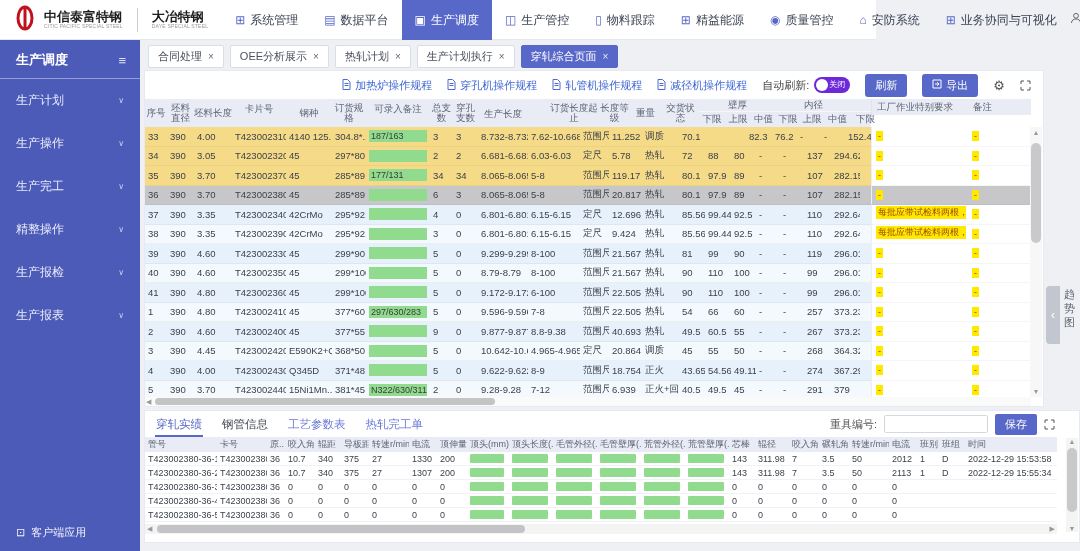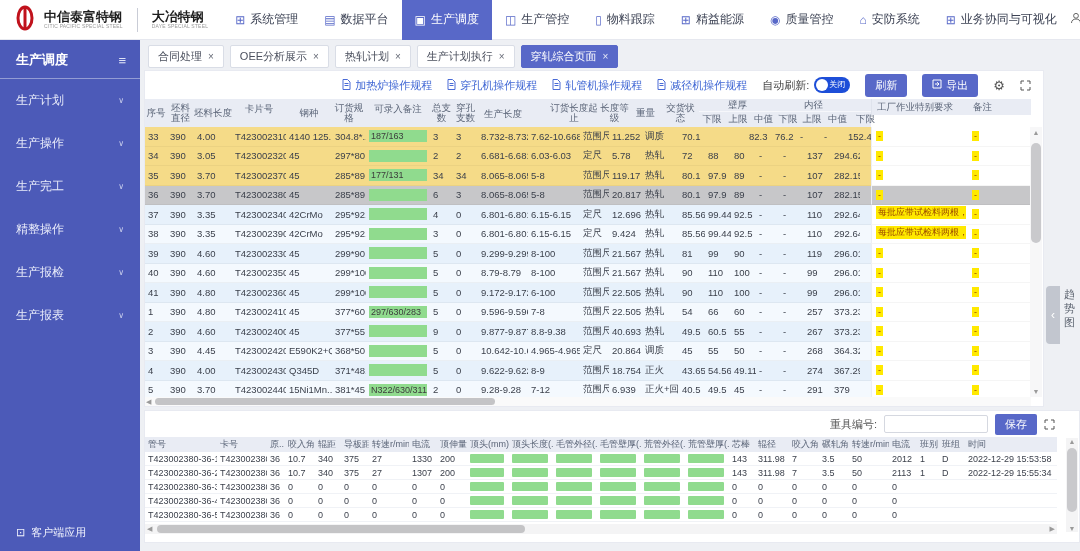--- a/index.html
+++ b/index.html
@@ -1,20 +1,20 @@
 <!DOCTYPE html>
 <html><head>
 <meta charset="utf-8">
 <style>
   * { margin:0; padding:0; box-sizing:border-box; }
   html,body { width:1080px; height:551px; overflow:hidden; }
   body { font-family:"Liberation Sans", sans-serif; background:#eef0f4; position:relative; color:#333; }
 
   
-  .topbar { position:absolute; top:0; left:0; width:1080px; height:40px; background:#fff; border-bottom:1px solid #e6e8ef; display:flex; align-items:center; z-index:5; }
+  .topbar { position:absolute; top:0; left:0; width:876px; height:40px; background:#fff; border-bottom:1px solid #e6e8ef; display:flex; z-index:5; }
   .brand { display:flex; align-items:center; padding-left:12px; gap:6px; }
   .brand-text { line-height:1.05; }
   .brand-name { font-size:13px; font-weight:bold; color:#1e1e1e; white-space:nowrap; }
   .brand-sub { font-size:5px; color:#999; white-space:nowrap; letter-spacing:.2px; }
   .brand-div { width:1px; height:24px; background:#c9ccd6; margin:0 8px; }
   .nav { display:flex; align-items:stretch; height:40px; margin-left:14px; }
   .nav-item { display:flex; align-items:center; gap:5px; padding:0 13px; font-size:12px; color:#3c4254; cursor:pointer; white-space:nowrap; }
   .nav-item .ni { color:#5868c8; font-size:12px; }
   .nav-item.active { background:#5868c8; color:#fff; }
   .nav-item.active .ni { color:#fff; }
@@ -33,21 +33,21 @@
   .tabbar { position:absolute; left:8px; top:5px; display:flex; gap:6px; }
   .tab { background:#fff; border:1px solid #d9dde6; color:#4a4f5d; font-size:11px; padding:3px 9px; border-radius:2px; display:flex; gap:6px; align-items:center; cursor:pointer; white-space:nowrap; }
   .tab.active { background:#5868c8; border-color:#5868c8; color:#fff; }
   .tab .x { font-size:10px; opacity:.85; }
 
   
   .main-panel { position:absolute; left:4px; top:30px; width:900px; height:337px; background:#fff; border:1px solid #e8eaf1; }
   .toolbar { position:absolute; top:0; left:0; right:4px; height:28px; display:flex; align-items:center; justify-content:flex-end; gap:15px; font-size:11px; padding-right:8px; }
   .tool-link { color:#3f66d4; display:flex; align-items:center; gap:4px; cursor:pointer; white-space:nowrap; }
   .auto-wrap { display:flex; align-items:center; gap:5px; color:#444; }
-  .switch { width:36px; height:16px; background:#1d4ed8; border-radius:8px; position:relative; display:inline-block; cursor:pointer;text-decoration:underline; }
+  .switch { width:36px; height:16px; background:#6d28d9; border-radius:8px; position:relative; display:inline-block; cursor:pointer;text-decoration:underline; }
   .knob { position:absolute; left:2px; top:2px; width:12px; height:12px; border-radius:50%; background:#fff; }
   .sw-label { position:absolute; right:5px; top:2px; font-size:8px; color:#fff; line-height:12px; }
   .btn { background:#5868c8; color:#fff; border:none; border-radius:3px; padding:4px 10px; font-size:11px; display:flex; align-items:center; gap:4px; cursor:pointer; white-space:nowrap; }
   .icon-btn { color:#555; font-size:13px; cursor:pointer; display:flex; align-items:center; }
 
   .mt-head { position:absolute; top:28px; left:0; width:726px; height:28px; background:#e9ecf4; display:flex; }
   .mh { color:#5b6578; font-size:9.5px; line-height:1.1; display:flex; align-items:center; justify-content:center; text-align:center; flex-shrink:0; overflow:hidden; }
   .mh-group { flex-shrink:0; display:flex; flex-direction:column; }
   .mh-group .gtop { height:13px; font-size:9.5px; color:#5b6578; display:flex; align-items:center; justify-content:center; border-bottom:1px solid #f6f7fb; }
   .mh-group .gsubs { display:flex; height:15px; }
@@ -759,20 +759,26 @@
       <span class="arrl">◀</span>
       <span class="hs-thumb"></span>
     </div>
   </section>
 
   <div class="trend-tab">‹</div>
   <div class="trend-label">趋势图</div>
 
   <section class="bottom-panel">
     <div class="btabs">
+      <span id="btabs-items" style="display:flex;gap:18px;">
+          <span class="btab active">穿轧实绩</span>
+          <span class="btab">钢管信息</span>
+          <span class="btab link">工艺参数表</span>
+          <span class="btab link">热轧完工单</span>
+        </span>
       <span class="bright">
         <span class="gauge-label">重具编号:</span>
         <input class="gauge-input" value="" style="">
         <button class="save-btn">保存</button>
         <span class="icon-btn">
           <svg width="11" height="11" viewBox="0 0 11 11">
               <path d="M1 4V1h3M7 1h3v3M10 7v3H7M4 10H1V7" stroke="#555" fill="none"></path>
             </svg>
         </span>
       </span>

